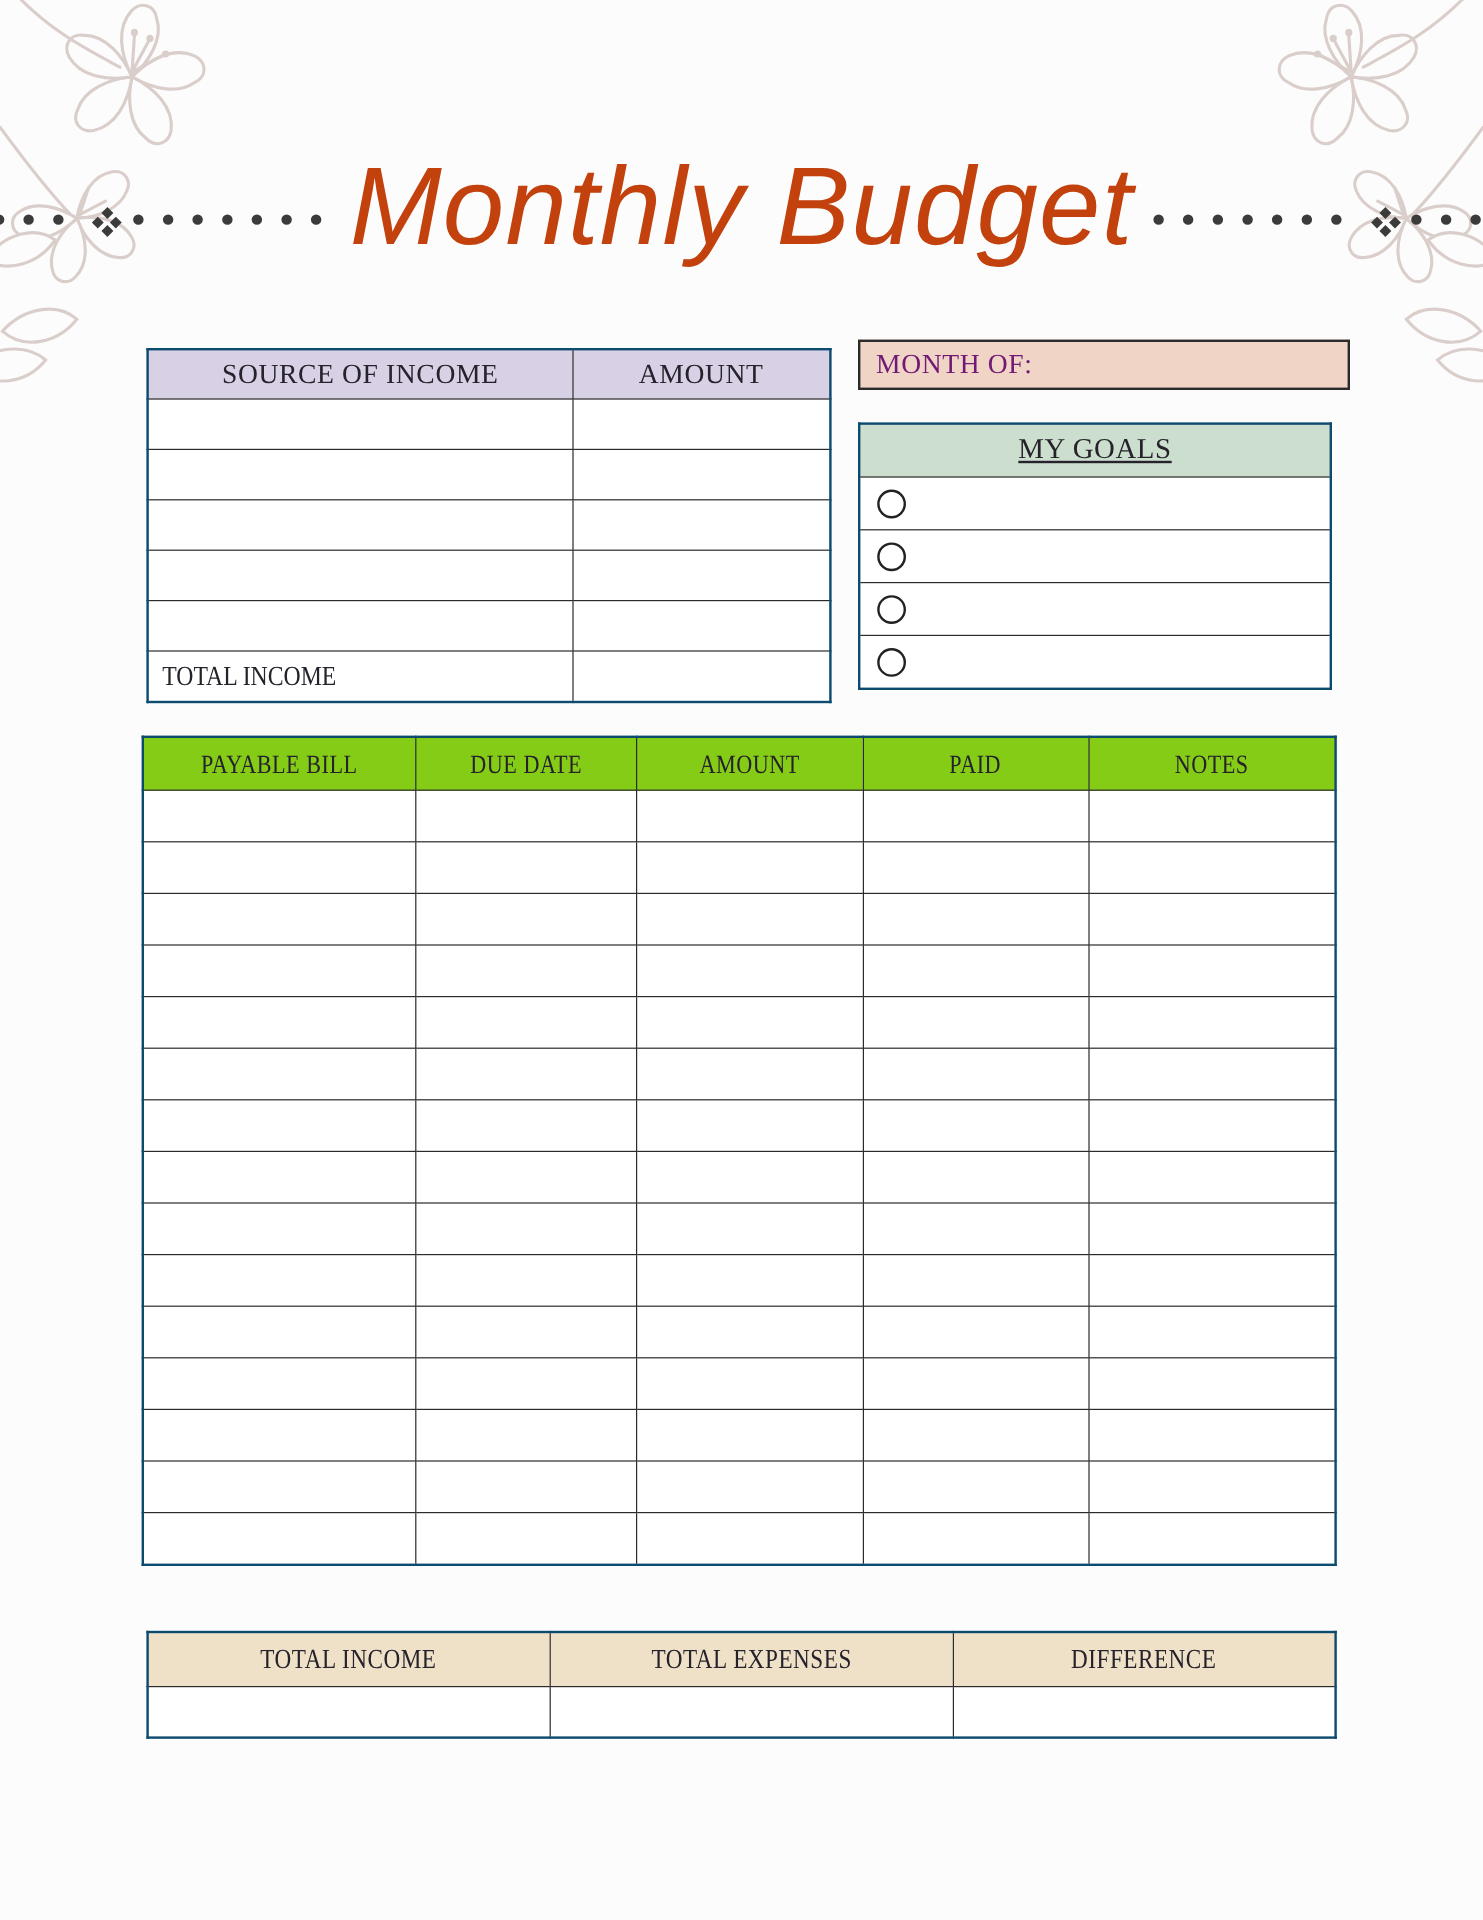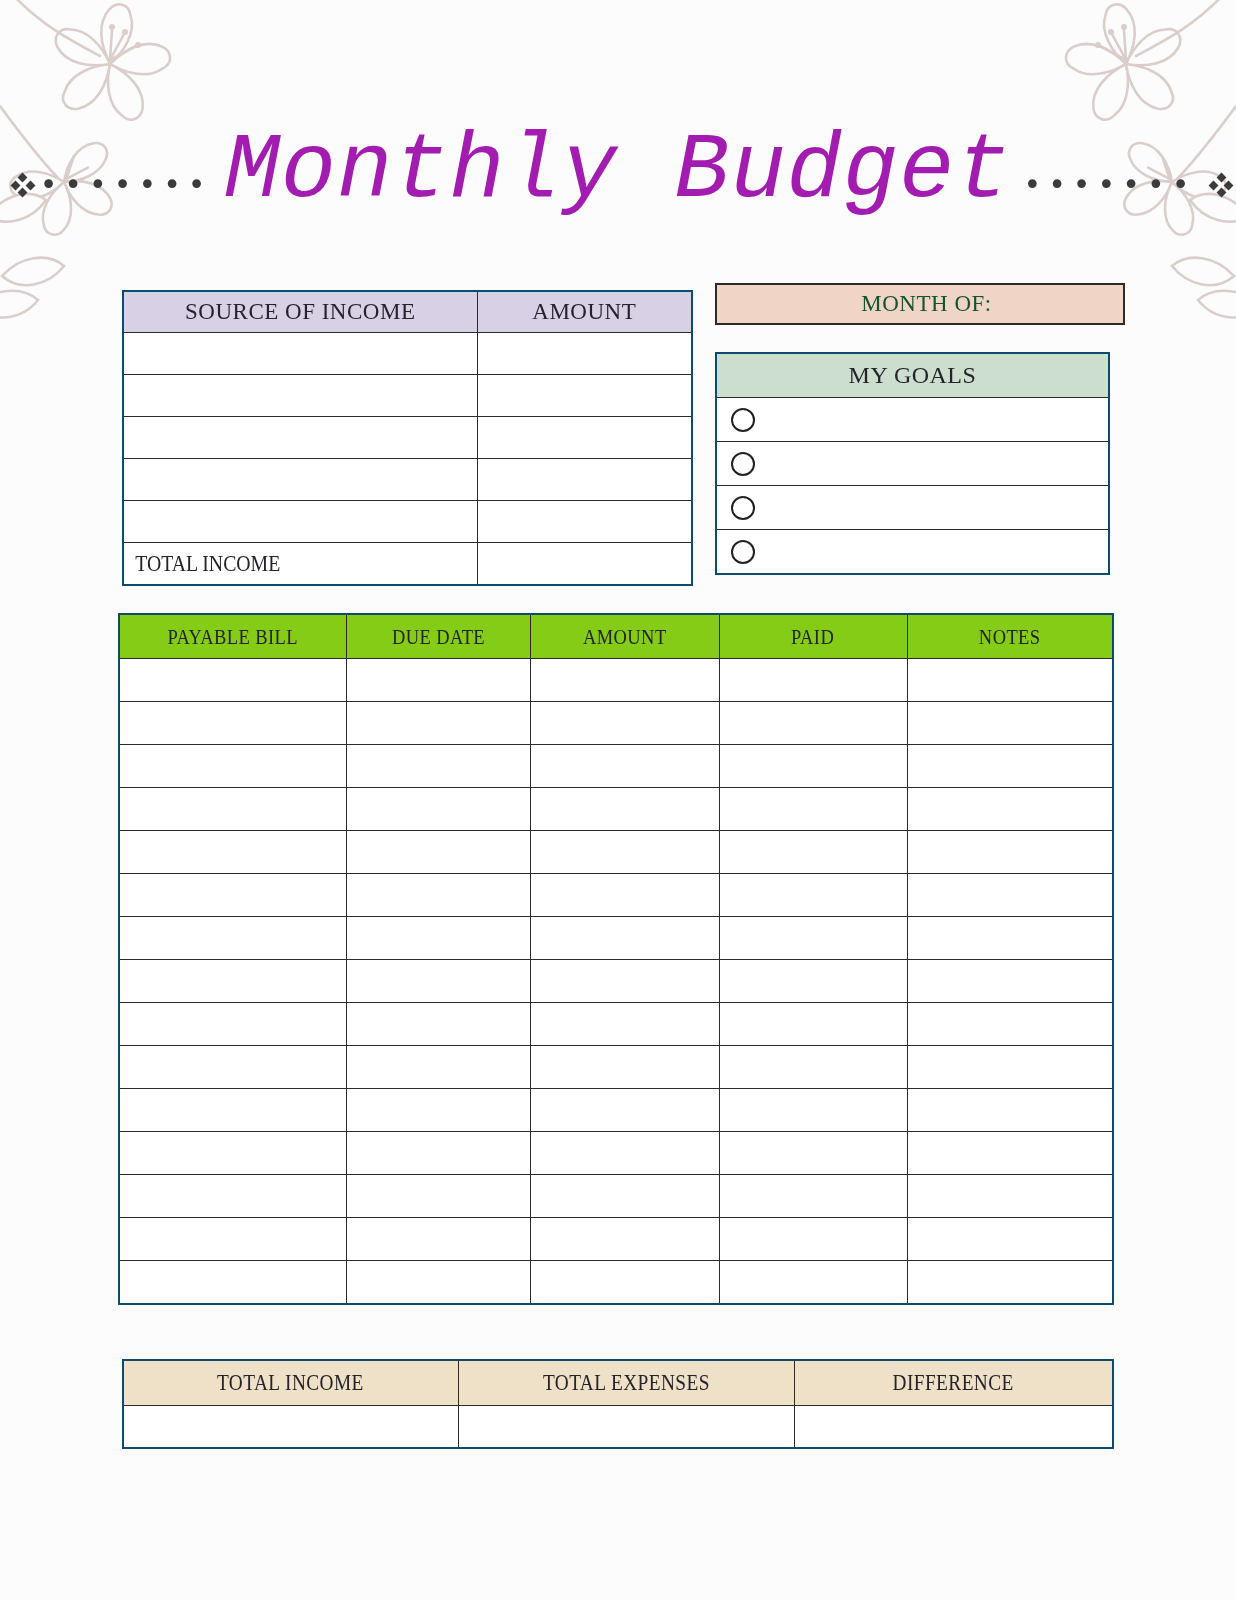--- a/index.html
+++ b/index.html
@@ -19,25 +19,25 @@
   .floral path, .floral line{stroke:#dacecb;fill:none;stroke-width:2.6;stroke-linecap:round;}
   .floral .petal{fill:#fdfcfc;}
   .floral circle{fill:#dacecb;stroke:none;}
 
   
   .title-row{
     position:absolute;left:0;top:108px;width:100%;
     display:flex;align-items:center;justify-content:center;
   }
   .script-title{
-    font-family:Liberation Mono, monospace;
+    font-family:Liberation Sans, sans-serif;
     font-style:italic;
     font-size:92px;
     line-height:1.4;
-    color:#a21caf;
+    color:#c2410c;
     letter-spacing:1px;
     padding:0 12px;
     white-space:nowrap;
   }
   .dots-group{display:flex;align-items:center;margin-top:26px;}
   .dots{
     font-family:"DejaVu Sans", sans-serif;
     font-size:30px;letter-spacing:7px;line-height:0;color:#3b3b3b;
     white-space:nowrap;
   }
@@ -61,28 +61,27 @@
   .income-table th{height:40px;background:#d8d1e6;font-size:23px;letter-spacing:.5px;}
   .income-table td{height:41px;background:#fff;}
   .income-table td.total-cell{text-align:left;}
   .total-label{display:inline-block;font-size:23px;transform:scaleX(.86);transform-origin:left center;padding-left:13px;white-space:nowrap;}
 
   
   .month-box{
     left:715px;top:283px;width:393px;height:38px;
     background:#f0d4c6;border:2px solid #2b2b2b;
     display:flex;align-items:center;
-    font-size:23px;letter-spacing:.5px;color:#14532d;
+    font-size:23px;letter-spacing:.5px;color:#701a75;
     padding-left:13px;
-    justify-content:center;
   }
 
   
   .goals-table{left:715px;top:352px;}
-  .goals-table th{height:43px;background:#ccdecd;font-size:24px;letter-spacing:.5px;}
+  .goals-table th{height:43px;background:#ccdecd;font-size:24px;letter-spacing:.5px;text-decoration:underline;}
   .goals-table td{height:43px;background:#fff;vertical-align:middle;}
   .goal-circle{
     display:inline-block;width:20px;height:20px;border-radius:50%;
     border:2.2px solid #222;margin-left:14px;vertical-align:middle;
     background:#fff;
   }
 
   
   .bills-table{left:118px;top:613px;}
   .bills-table th{height:43px;background:#84cc16;}

